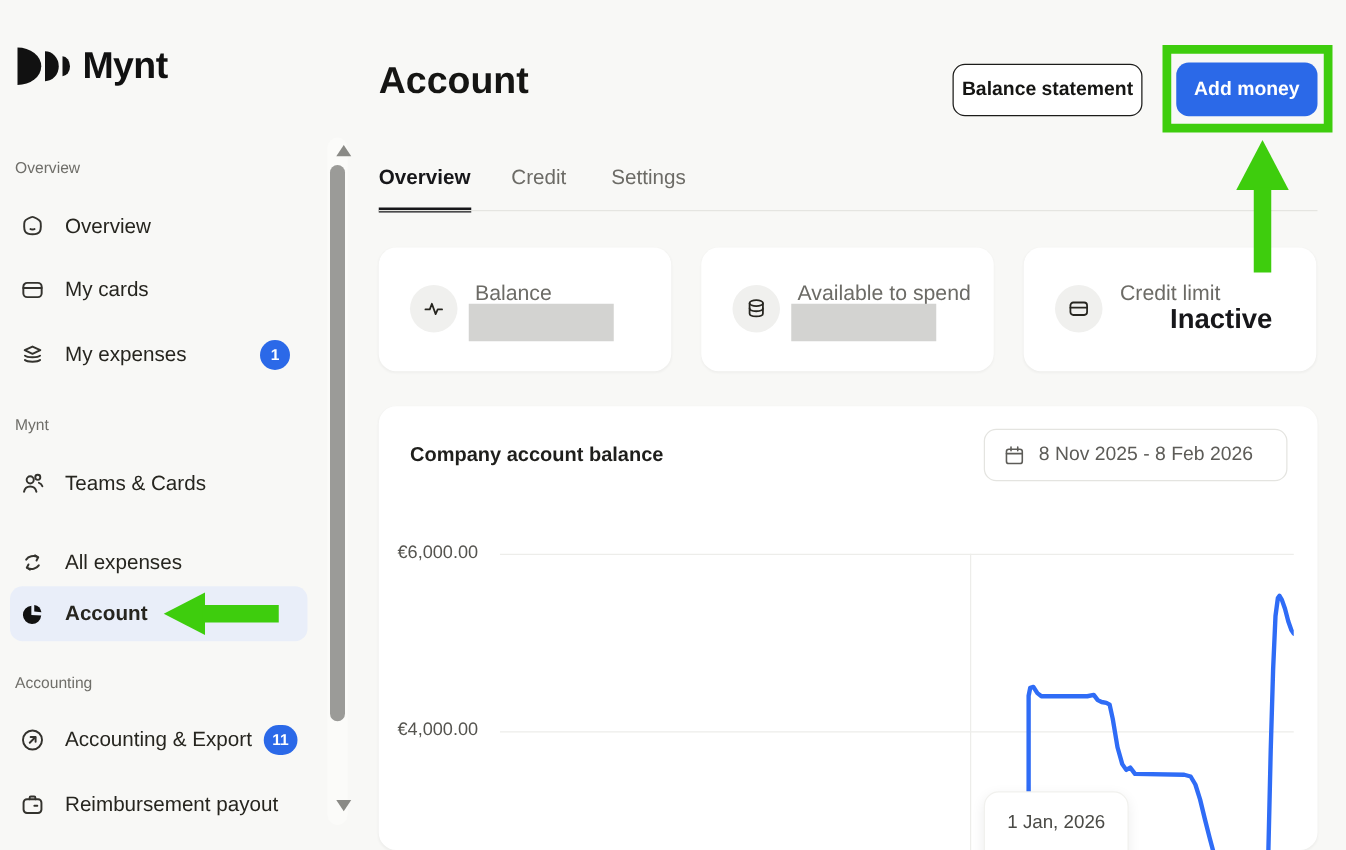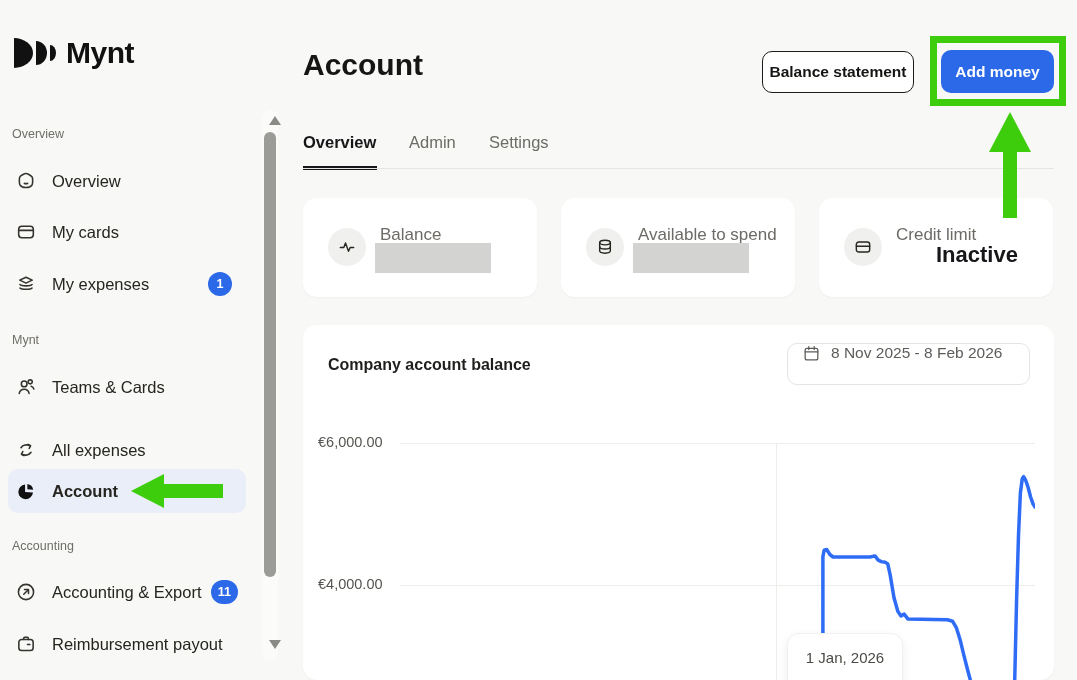--- a/index.html
+++ b/index.html
@@ -67,21 +67,21 @@
   .card-label { position:absolute; left:77px; top:27px; font-size:17px; color:#6c6b66; }
   .card-redact { position:absolute; left:72px; top:45px; width:116px; height:30px; background:#d3d3d1; }
   .card-value { position:absolute; left:77px; top:44px; font-size:22px; font-weight:600; color:#17171a;margin-left:40px; }
 
   
   .chart-card { position:absolute; left:303px; top:325px; width:751px; height:355px;
                 background:#fff; border-radius:14px; overflow:hidden;
                 box-shadow:0 1px 2px rgba(0,0,0,.04); }
   .chart-title { position:absolute; left:25px; top:31px; font-size:16px; font-weight:700; color:#1f1f1c; }
   .date-btn { position:absolute; left:484px; top:18px; width:243px; height:42px; background:#fff;
-              border:1px solid #e4e4e0; border-radius:10px; display:flex; 
+              border:1px solid #e4e4e0; border-radius:10px; display:flex; align-items:center;
               padding-left:14px; gap:10px; cursor:pointer; }
   .date-btn svg { width:19px; height:19px; stroke:#5d5c58; stroke-width:1.6; fill:none; stroke-linecap:round; }
   .date-btn span { font-size:15.5px; color:#5d5c58; }
   .ytick { position:absolute; left:15px; width:85px; font-size:14.5px; color:#55544f; }
   .grid-h { position:absolute; left:97px; width:635px; height:1px; background:#ededea; }
   .grid-v { position:absolute; left:473px; top:118px; width:1px; height:237px; background:#ededea; }
   .chart-svg { position:absolute; left:97px; top:105px; }
   .chart-tooltip { position:absolute; left:484px; top:308px; width:116px; height:60px; background:#fff;
               border:1px solid #f1f1ee; border-radius:12px; box-shadow:0 3px 10px rgba(0,0,0,.07);
               font-size:15px; color:#4a4a46; text-align:center; padding-top:15px; }
@@ -206,21 +206,21 @@
 <div class="scroll-track"></div>
 <div class="scroll-up"></div>
 <div class="scroll-thumb"></div>
 <div class="scroll-down"></div>
 
 <div class="page-title">Account</div>
 <button class="btn-outline">Balance statement</button>
 <button class="btn-primary">Add money</button>
 
 <span class="tab tab-active" style="left:303px">Overview</span>
-<span class="tab tab-idle" style="left:409px">Admin</span>
+<span class="tab tab-idle" style="left:409px">Credit</span>
 <span class="tab tab-idle" style="left:489px">Settings</span>
 <div class="tab-underline"></div>
 <div class="tabs-divider"></div>
 
 <div class="card" style="left:303px">
   <div class="card-ico-wrap">
     <svg viewBox="0 0 24 24">
         <path d="M4 12.6h4.2l2-5.4 3.6 10 2-4.6H20"></path>
       </svg>
   </div>

